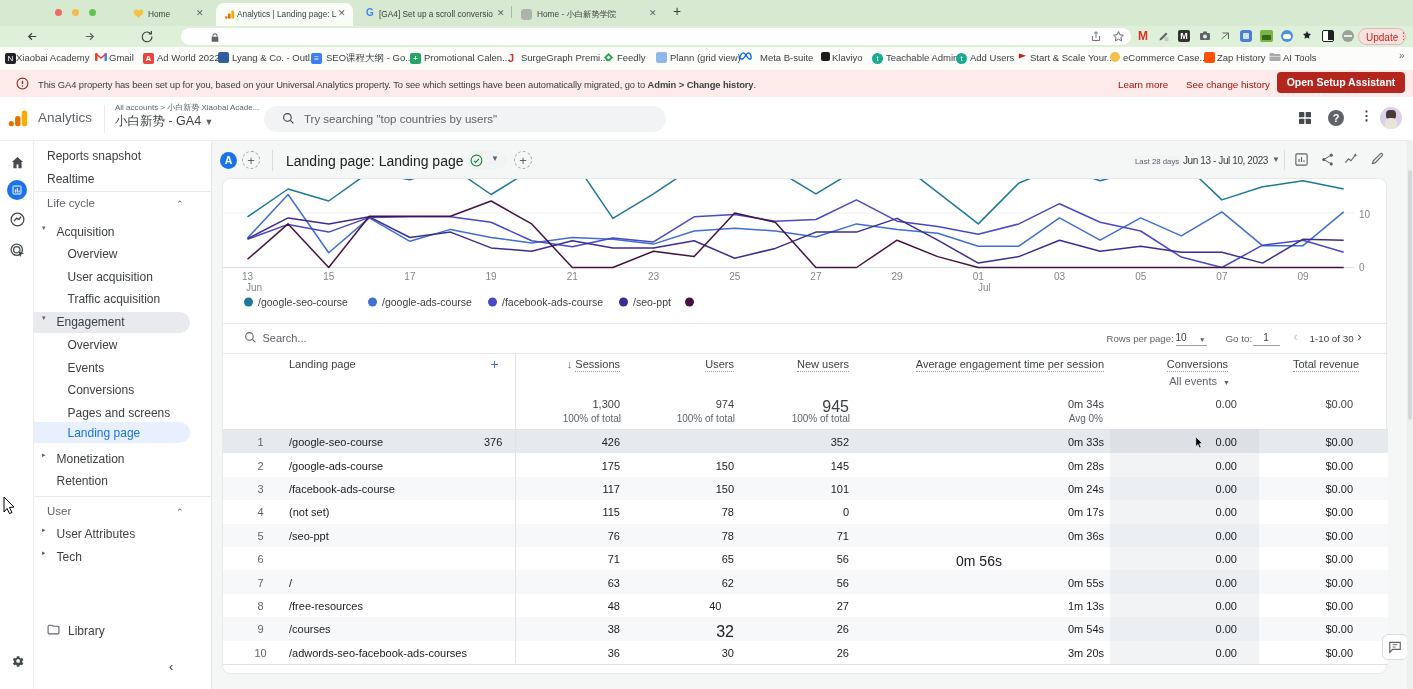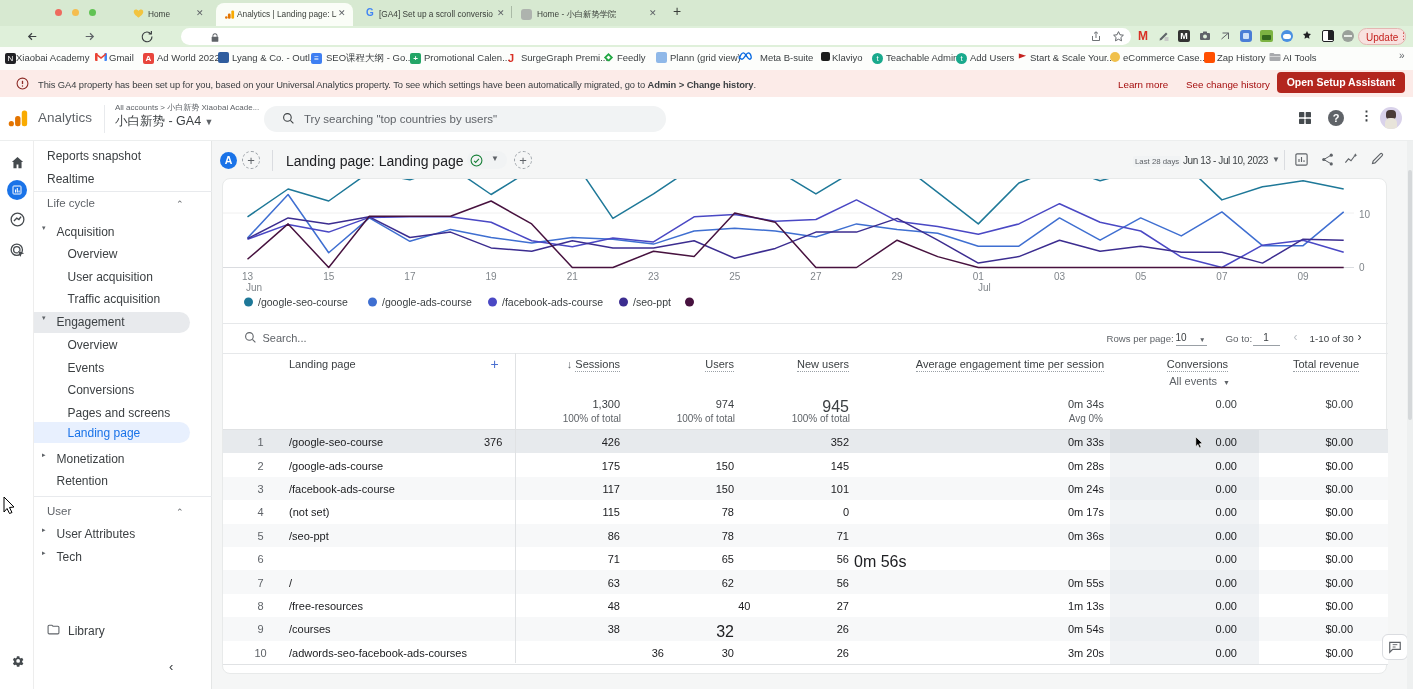--- a/index.html
+++ b/index.html
@@ -397,70 +397,70 @@
   <div class="abs" style="left:147.5px;top:327.4px;width:250px;text-align:right;font-size:11px;color:#202124;">115</div>
   <div class="abs" style="left:261.5px;top:327.4px;width:250px;text-align:right;font-size:11px;color:#202124;">78</div>
   <div class="abs" style="left:376.5px;top:327.4px;width:250px;text-align:right;font-size:11px;color:#202124;">0</div>
   <div class="abs" style="left:631.5px;top:327.4px;width:250px;text-align:right;font-size:11px;color:#202124;">0m 17s</div>
   <div class="abs" style="left:764.5px;top:327.4px;width:250px;text-align:right;font-size:11px;color:#202124;">0.00</div>
   <div class="abs" style="left:880.5px;top:327.4px;width:250px;text-align:right;font-size:11px;color:#202124;">$0.00</div>
   <div class="abs" style="left:0;top:344.6px;width:1165px;height:23.4px;background:#f7f8f9;"></div>
   <div class="abs" style="left:887.5px;top:344.6px;width:149px;height:23.4px;background:#eceff2;"></div>
   <div class="abs" style="left:28px;top:350.8px;width:20px;text-align:center;font-size:11px;color:#5f6368;">5</div>
   <div class="abs" style="left:66.5px;top:350.8px;font-size:11px;color:#202124;">/seo-ppt</div>
-  <div class="abs" style="left:147.5px;top:350.8px;width:250px;text-align:right;font-size:11px;color:#202124;">86</div>
+  <div class="abs" style="left:147.5px;top:350.8px;width:250px;text-align:right;font-size:11px;color:#202124;">76</div>
   <div class="abs" style="left:261.5px;top:350.8px;width:250px;text-align:right;font-size:11px;color:#202124;">78</div>
   <div class="abs" style="left:376.5px;top:350.8px;width:250px;text-align:right;font-size:11px;color:#202124;">71</div>
   <div class="abs" style="left:631.5px;top:350.8px;width:250px;text-align:right;font-size:11px;color:#202124;">0m 36s</div>
   <div class="abs" style="left:764.5px;top:350.8px;width:250px;text-align:right;font-size:11px;color:#202124;">0.00</div>
   <div class="abs" style="left:880.5px;top:350.8px;width:250px;text-align:right;font-size:11px;color:#202124;">$0.00</div>
   <div class="abs" style="left:0;top:368.0px;width:1165px;height:23.4px;background:#ffffff;"></div>
   <div class="abs" style="left:887.5px;top:368.0px;width:149px;height:23.4px;background:#f1f3f5;"></div>
   <div class="abs" style="left:28px;top:374.2px;width:20px;text-align:center;font-size:11px;color:#5f6368;">6</div>
   <div class="abs" style="left:147.5px;top:374.2px;width:250px;text-align:right;font-size:11px;color:#202124;">71</div>
   <div class="abs" style="left:261.5px;top:374.2px;width:250px;text-align:right;font-size:11px;color:#202124;">65</div>
   <div class="abs" style="left:376.5px;top:374.2px;width:250px;text-align:right;font-size:11px;color:#202124;">56</div>
-  <div class="abs" style="left:631.5px;top:374.2px;width:250px;text-align:left;font-size:16px;color:#202124;">0m 56s</div>
+  <div class="abs" style="left:631.5px;top:374.2px;width:250px;text-align:center;font-size:14px;color:#202124;">0m 56s</div>
   <div class="abs" style="left:764.5px;top:374.2px;width:250px;text-align:right;font-size:11px;color:#202124;">0.00</div>
   <div class="abs" style="left:880.5px;top:374.2px;width:250px;text-align:right;font-size:11px;color:#202124;">$0.00</div>
   <div class="abs" style="left:0;top:391.4px;width:1165px;height:23.4px;background:#f7f8f9;"></div>
   <div class="abs" style="left:887.5px;top:391.4px;width:149px;height:23.4px;background:#eceff2;"></div>
   <div class="abs" style="left:28px;top:397.6px;width:20px;text-align:center;font-size:11px;color:#5f6368;">7</div>
   <div class="abs" style="left:66.5px;top:397.6px;font-size:11px;color:#202124;">/</div>
   <div class="abs" style="left:147.5px;top:397.59999999999997px;width:250px;text-align:right;font-size:11px;color:#202124;">63</div>
   <div class="abs" style="left:261.5px;top:397.59999999999997px;width:250px;text-align:right;font-size:11px;color:#202124;">62</div>
   <div class="abs" style="left:376.5px;top:397.59999999999997px;width:250px;text-align:right;font-size:11px;color:#202124;">56</div>
   <div class="abs" style="left:631.5px;top:397.59999999999997px;width:250px;text-align:right;font-size:11px;color:#202124;">0m 55s</div>
   <div class="abs" style="left:764.5px;top:397.59999999999997px;width:250px;text-align:right;font-size:11px;color:#202124;">0.00</div>
   <div class="abs" style="left:880.5px;top:397.59999999999997px;width:250px;text-align:right;font-size:11px;color:#202124;">$0.00</div>
   <div class="abs" style="left:0;top:414.8px;width:1165px;height:23.4px;background:#ffffff;"></div>
   <div class="abs" style="left:887.5px;top:414.8px;width:149px;height:23.4px;background:#f1f3f5;"></div>
   <div class="abs" style="left:28px;top:421.0px;width:20px;text-align:center;font-size:11px;color:#5f6368;">8</div>
   <div class="abs" style="left:66.5px;top:421.0px;font-size:11px;color:#202124;">/free-resources</div>
   <div class="abs" style="left:147.5px;top:420.99999999999994px;width:250px;text-align:right;font-size:11px;color:#202124;">48</div>
-  <div class="abs" style="left:278px;top:420.99999999999994px;width:250px;text-align:right;font-size:11px;color:#202124;">40</div>
+  <div class="abs" style="left:249px;top:420.99999999999994px;width:250px;text-align:right;font-size:11px;color:#202124;">40</div>
   <div class="abs" style="left:376.5px;top:420.99999999999994px;width:250px;text-align:right;font-size:11px;color:#202124;">27</div>
   <div class="abs" style="left:631.5px;top:420.99999999999994px;width:250px;text-align:right;font-size:11px;color:#202124;">1m 13s</div>
   <div class="abs" style="left:764.5px;top:420.99999999999994px;width:250px;text-align:right;font-size:11px;color:#202124;">0.00</div>
   <div class="abs" style="left:880.5px;top:420.99999999999994px;width:250px;text-align:right;font-size:11px;color:#202124;">$0.00</div>
   <div class="abs" style="left:0;top:438.2px;width:1165px;height:23.4px;background:#f7f8f9;"></div>
   <div class="abs" style="left:887.5px;top:438.2px;width:149px;height:23.4px;background:#eceff2;"></div>
   <div class="abs" style="left:28px;top:444.4px;width:20px;text-align:center;font-size:11px;color:#5f6368;">9</div>
   <div class="abs" style="left:66.5px;top:444.4px;font-size:11px;color:#202124;">/courses</div>
   <div class="abs" style="left:147.5px;top:444.4px;width:250px;text-align:right;font-size:11px;color:#202124;">38</div>
   <div class="abs" style="left:261.5px;top:444.4px;width:250px;text-align:right;font-size:16px;color:#202124;">32</div>
   <div class="abs" style="left:376.5px;top:444.4px;width:250px;text-align:right;font-size:11px;color:#202124;">26</div>
   <div class="abs" style="left:631.5px;top:444.4px;width:250px;text-align:right;font-size:11px;color:#202124;">0m 54s</div>
   <div class="abs" style="left:764.5px;top:444.4px;width:250px;text-align:right;font-size:11px;color:#202124;">0.00</div>
   <div class="abs" style="left:880.5px;top:444.4px;width:250px;text-align:right;font-size:11px;color:#202124;">$0.00</div>
   <div class="abs" style="left:0;top:461.6px;width:1165px;height:23.4px;background:#ffffff;"></div>
   <div class="abs" style="left:887.5px;top:461.6px;width:149px;height:23.4px;background:#f1f3f5;"></div>
   <div class="abs" style="left:28px;top:467.8px;width:20px;text-align:center;font-size:11px;color:#5f6368;">10</div>
   <div class="abs" style="left:66.5px;top:468px;font-size:11px;color:#202124;">/adwords-seo-facebook-ads-courses</div>
-  <div class="abs" style="left:147.5px;top:467.8px;width:250px;text-align:right;font-size:11px;color:#202124;margin-left:44px;">36</div>
+  <div class="abs" style="left:147.5px;top:467.8px;width:250px;text-align:right;font-size:11px;color:#202124;">36</div>
   <div class="abs" style="left:261.5px;top:467.8px;width:250px;text-align:right;font-size:11px;color:#202124;">30</div>
   <div class="abs" style="left:376.5px;top:467.8px;width:250px;text-align:right;font-size:11px;color:#202124;">26</div>
   <div class="abs" style="left:631.5px;top:467.8px;width:250px;text-align:right;font-size:11px;color:#202124;">3m 20s</div>
   <div class="abs" style="left:764.5px;top:467.8px;width:250px;text-align:right;font-size:11px;color:#202124;">0.00</div>
   <div class="abs" style="left:880.5px;top:467.8px;width:250px;text-align:right;font-size:11px;color:#202124;">$0.00</div>
   <div class="abs" style="left:0;top:485.0px;width:1165px;height:1px;background:#e0e2e4;"></div>
   <div class="abs" style="left:292px;top:174px;width:1px;height:310px;background:#e0e2e4;"></div>
 </div>
   <div class="abs" style="left:1170px;top:493px;width:26px;height:26px;background:#fff;border:1px solid #dadce0;border-radius:6px;">
       <svg style="position:absolute;left:5px;top:5px;" width="14" height="14" viewBox="0 0 24 24" fill="none" stroke="#5f6368" stroke-width="2">

